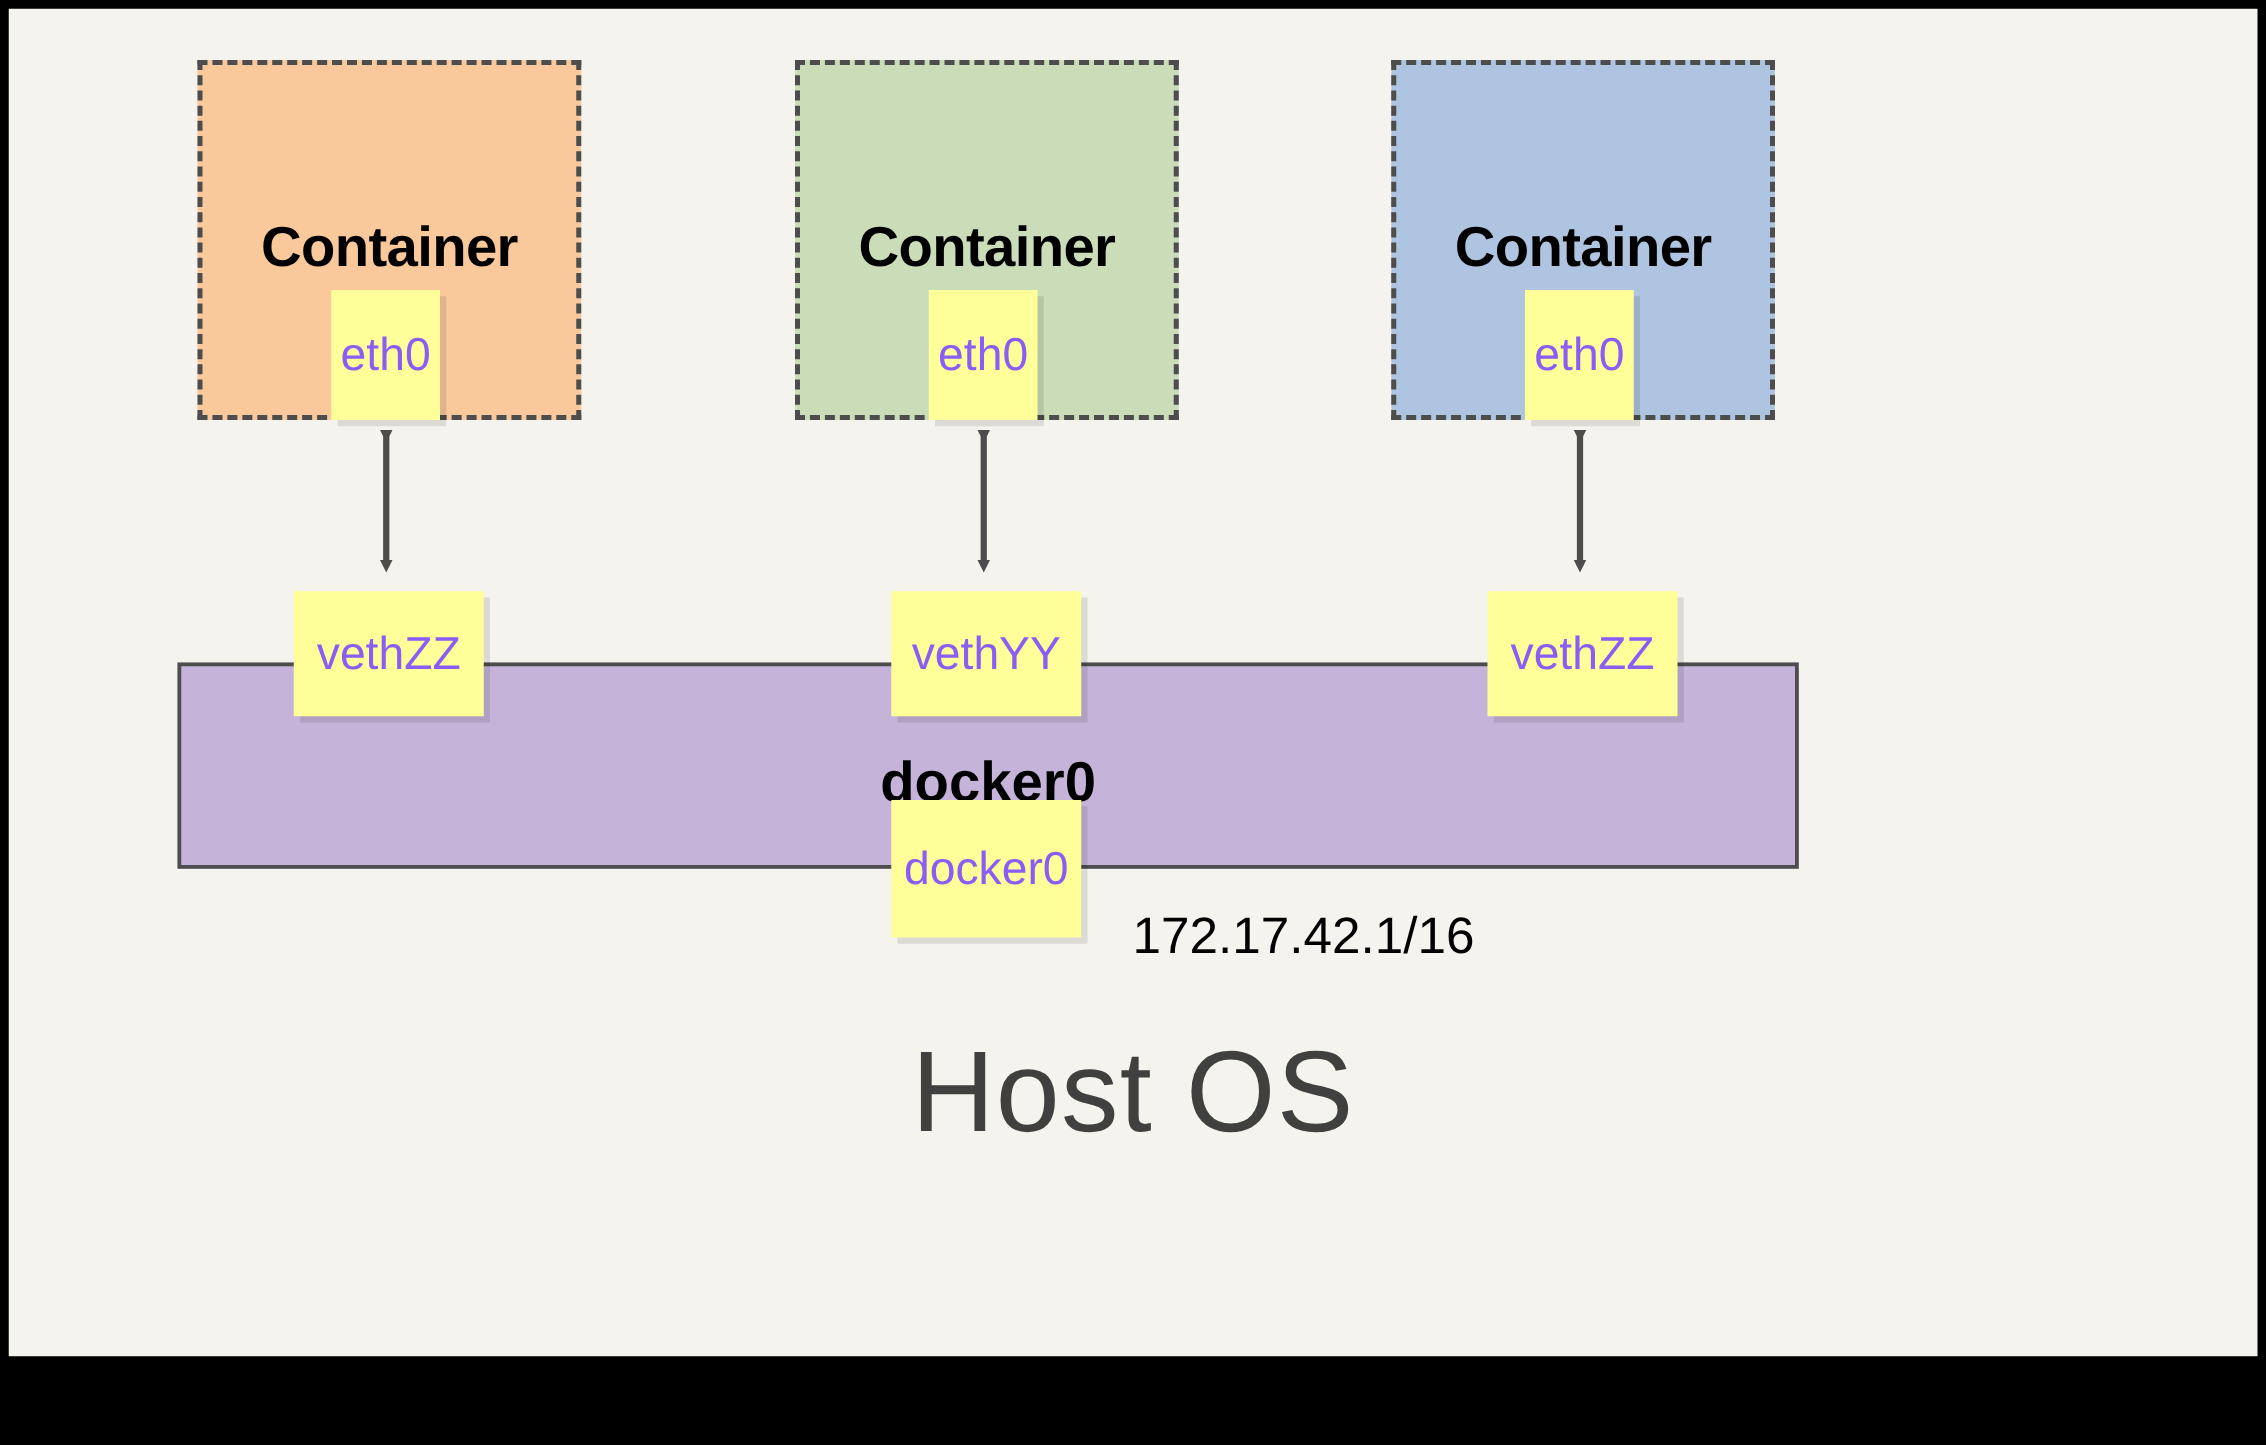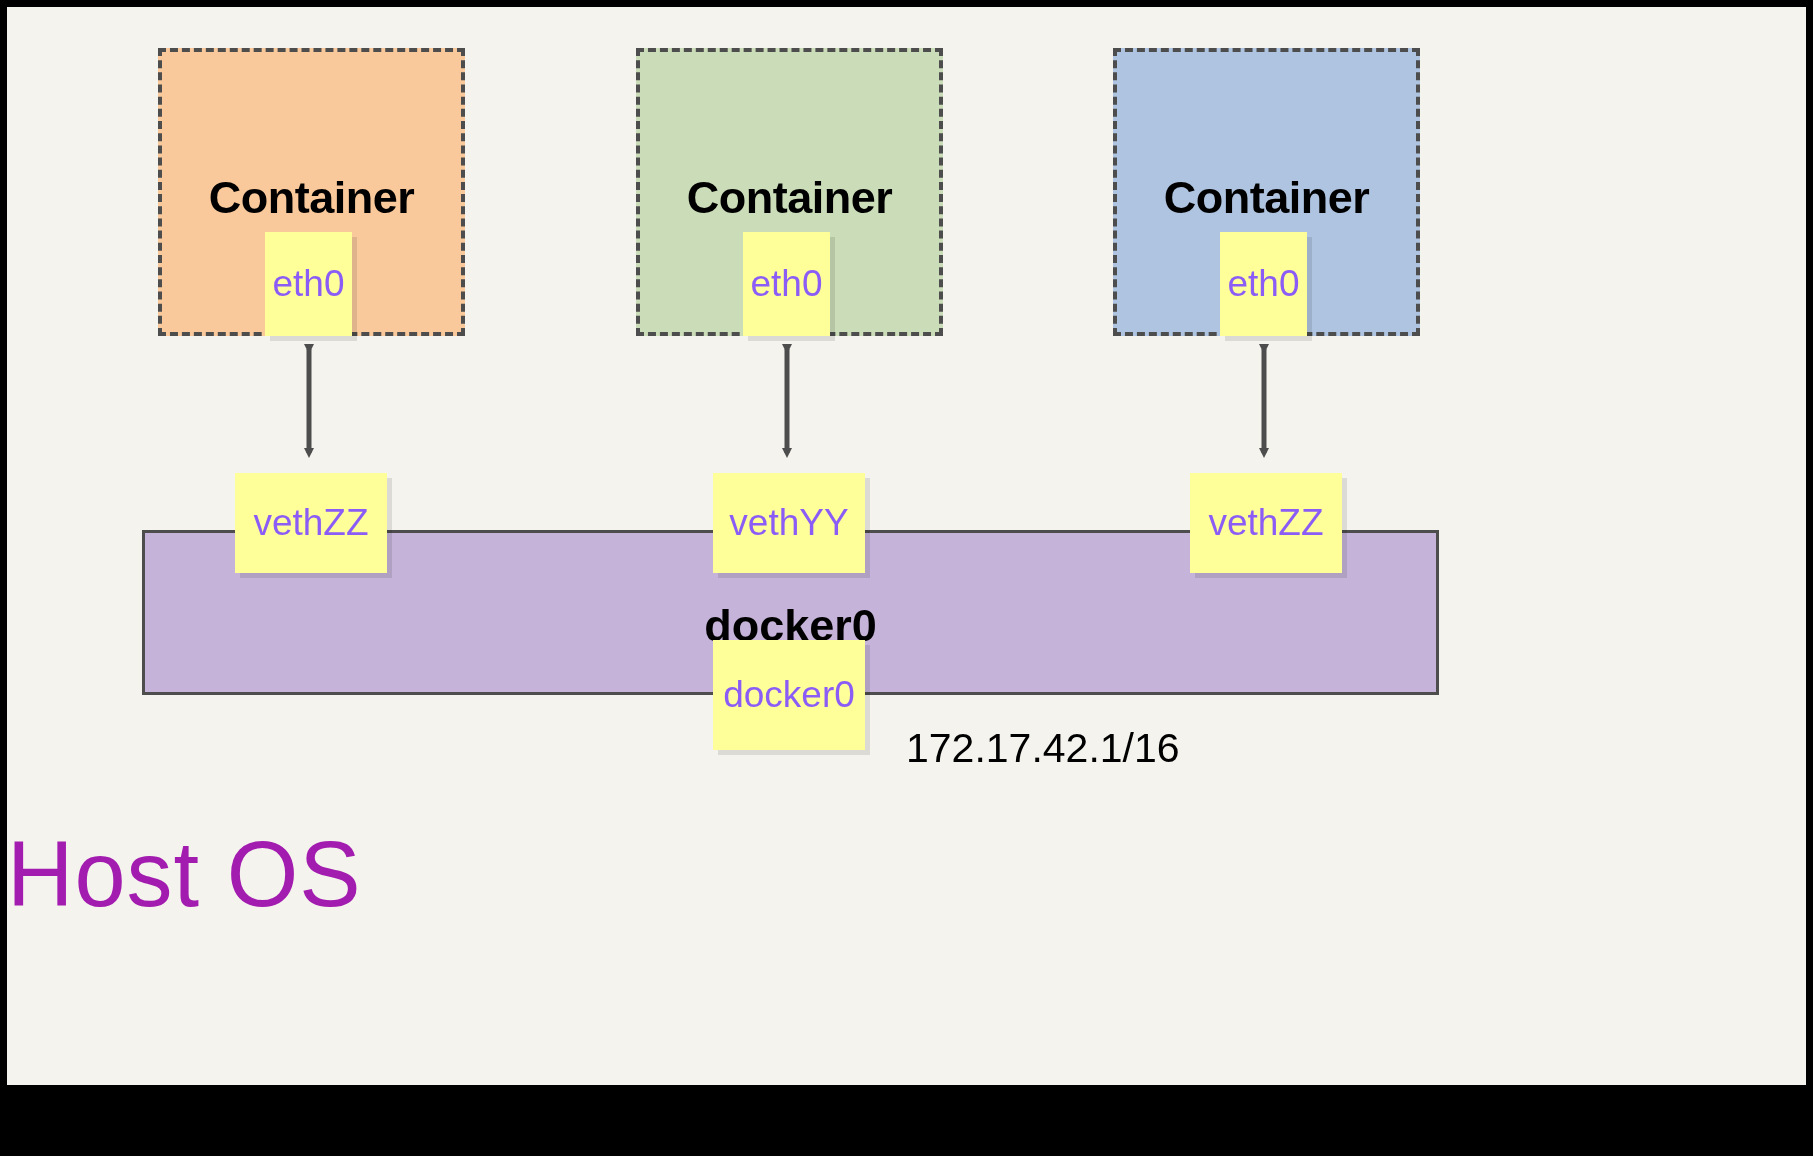--- a/index.html
+++ b/index.html
@@ -60,24 +60,24 @@
   }
   .ip-label{
     position:absolute;
     font-size:41px;
     color:#000000;
     white-space:nowrap;
   }
   .host-label{
     position:absolute;
     left:0;right:0;
-    text-align:left;
+    text-align:center;
     font-size:92px;
     font-weight:300;
-    color:#a21caf;
+    color:#404040;
     letter-spacing:1px;
   }
 </style>
 </head>
 <body>
 
 <div id="canvas">
 
   <div class="container-box" style="left:151px;top:41px;width:307px;height:288px;background:#F9C89B;">
     <div class="container-title">Container</div>

